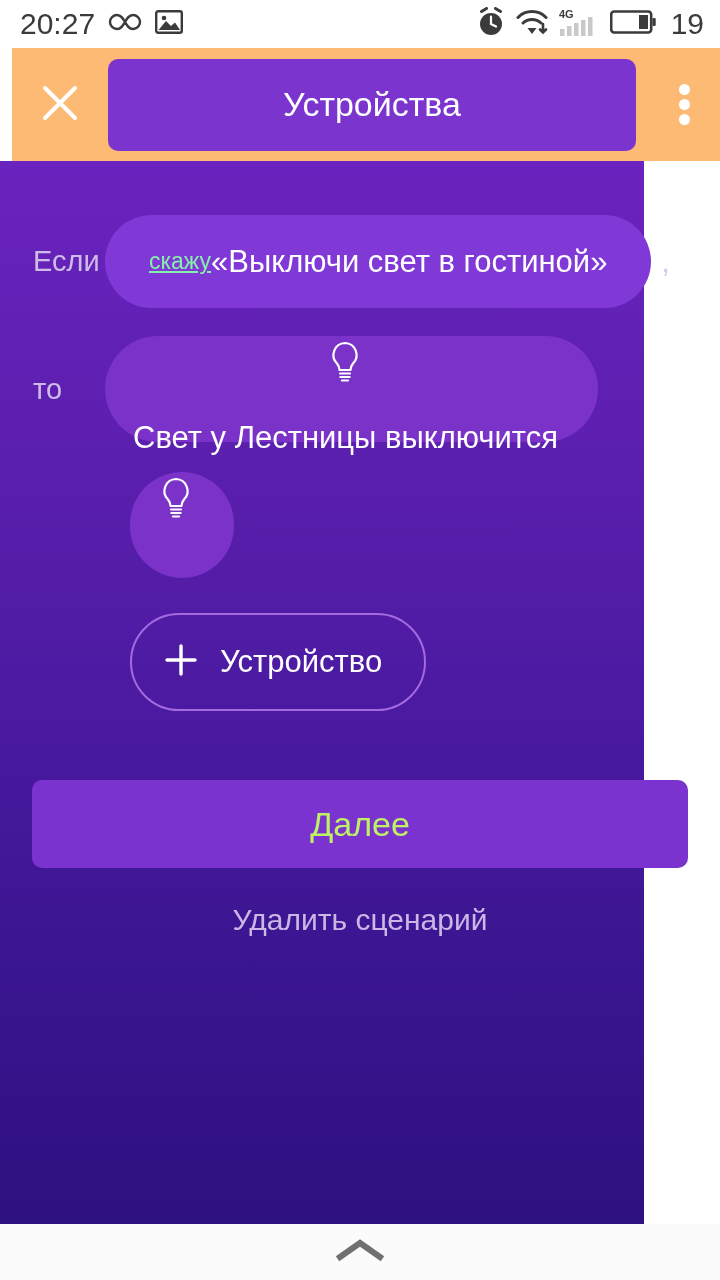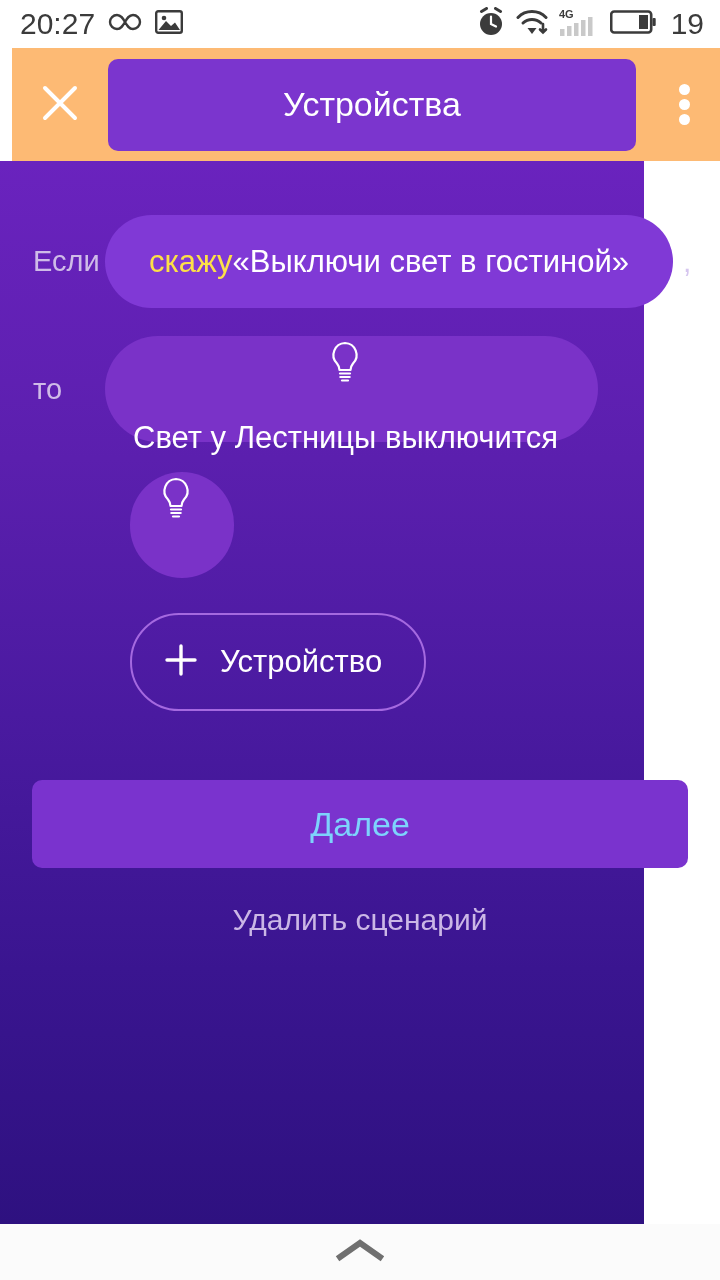--- a/index.html
+++ b/index.html
@@ -54,42 +54,42 @@
   .row{ position:absolute; display:flex; align-items:center; }
   .row-label{
     color:#cfbbe8; font-size:29px; width:105px; text-align:left; padding-left:33px;
   }
   .pill{
     display:flex; align-items:center; border-radius:60px; cursor:pointer;
   }
   .pill-if{
     background:#8039d6; height:93px; padding:0 44px 0 44px;
   }
-  .pill-if .txt1{ color:#fde047; font-size:31px; }
+  .pill-if .txt1{ color:#86efac; font-size:23px;text-decoration:underline; }
   .pill-if .txt2{ color:#ffffff; font-size:31px;text-align:center; }
   .comma{ color:#d6c6ef; font-size:30px; margin-left:10px; align-self:center; }
 
   .pill-dev{
     background:#7a32c8; height:106px; padding:4px 40px 0 28px; gap:30px;flex-direction:column;
   }
   .pill-dev .lbl{ color:#ffffff; font-size:31px; }
 
   .btn-outline{
     background:transparent; border:2px solid #a569e0; height:98px;
     border-radius:60px; padding:0 42px 0 30px; gap:20px;
     display:flex; align-items:center; cursor:pointer;justify-content:space-between;
   }
   .btn-outline .lbl{ color:#ffffff; font-size:31px; }
 
   .primary-btn{
     position:absolute; left:32px; top:619px; width:656px; height:88px;
     background:#7a33ce; border-radius:10px;
     display:flex; align-items:center; justify-content:center; cursor:pointer;
   }
-  .primary-btn span{ color:#7dd3fc; font-size:34px; }
+  .primary-btn span{ color:#bef264; font-size:34px; }
 
   .link-delete{
     position:absolute; left:0; top:742px; width:720px; text-align:center;
     color:#cbb7e6; font-size:30px; cursor:pointer;
   }
 
   
   .navbar{
     position:absolute; bottom:0; left:0; width:720px; height:56px;
     background:#fbfbfb; display:flex; align-items:center; justify-content:center;

